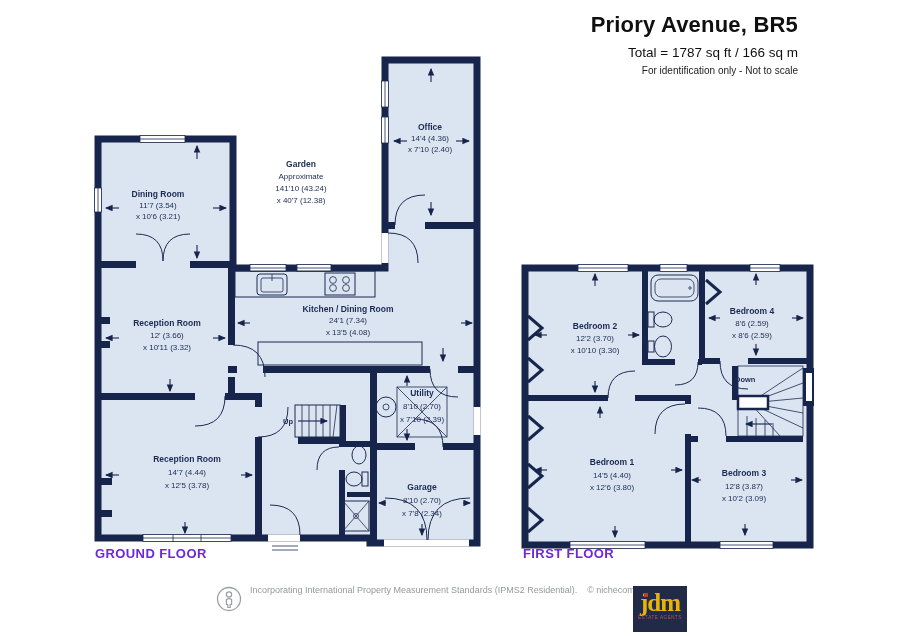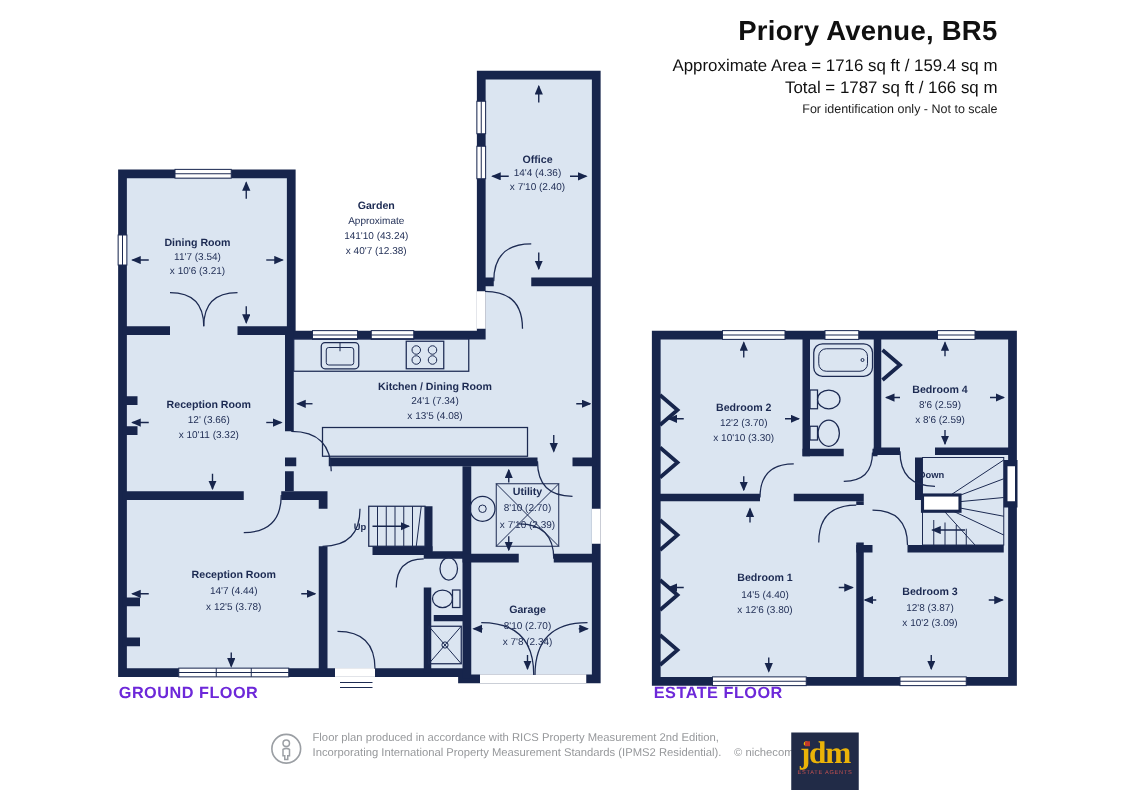--- a/index.html
+++ b/index.html
@@ -39,21 +39,20 @@
   .logo .dot{position:absolute;left:11px;top:7px;width:4px;height:4px;background:#c0392b;}
   .logo .sub{font-size:4.5px;color:#c05050;letter-spacing:.6px;margin-top:-1px;}
 </style>
 </head>
 <body>
 
 <div class="page">
 
   <div class="hdr">
     <div class="title">Priory Avenue, BR5</div>
-    <div class="area">Approximate Area = 1716 sq ft / 159.4 sq m</div>
     <div class="area">Total = 1787 sq ft / 166 sq m</div>
     <div class="note">For identification only - Not to scale</div>
   </div>
 
   <svg style="position:absolute;left:85px;top:55px;" width="400" height="510" viewBox="0 0 400 510">
     <defs>
       <marker id="ahg" markerWidth="7" markerHeight="7" refX="6" refY="3" orient="auto">
         <path d="M0,0 L7,3 L0,6 Z" fill="#17254c"></path>
       </marker>
     </defs>
@@ -384,31 +383,30 @@
       <g>
         <text class="rname" x="224" y="218">Bedroom 3</text>
         <text class="rdim" x="224" y="231">12'8 (3.87)</text>
         <text class="rdim" x="224" y="243">x 10'2 (3.09)</text>
       </g>
       <text class="rsm" x="215" y="124" text-anchor="start">Down</text>
     </g>
   </svg>
 
   <div class="floor-label" style="left:95px;top:546px;">GROUND FLOOR</div>
-  <div class="floor-label" style="left:523px;top:546px;">ESTATE FLOOR</div>
+  <div class="floor-label" style="left:523px;top:546px;">FIRST FLOOR</div>
 
   <div class="ft-icon">
     <svg width="30" height="30" viewBox="0 0 30 30">
       <circle cx="15" cy="15" r="11.5" fill="none" stroke="#9b9fa4" stroke-width="1.3"></circle>
       <circle cx="15" cy="10.5" r="2.6" fill="none" stroke="#9b9fa4" stroke-width="1.2"></circle>
       <path d="M12.4,15.5 q2.6,-1.6 5.2,0 l0,5 l-1.4,0 l0,3 l-2.4,0 l0,-3 l-1.4,0 Z" fill="none" stroke="#9b9fa4" stroke-width="1.2"></path>
     </svg>
   </div>
   <div class="ft-text">
-    <div>Floor plan produced in accordance with RICS Property Measurement 2nd Edition,</div>
     <div>
       <span>Incorporating International Property Measurement Standards (IPMS2 Residential).</span><span class="cpy">© nichecom 2025.</span>
     </div>
   </div>
   <div class="logo">
     <div class="dot"></div>
     <div class="jdm">jdm</div>
     <div class="sub">ESTATE AGENTS</div>
   </div>
 

